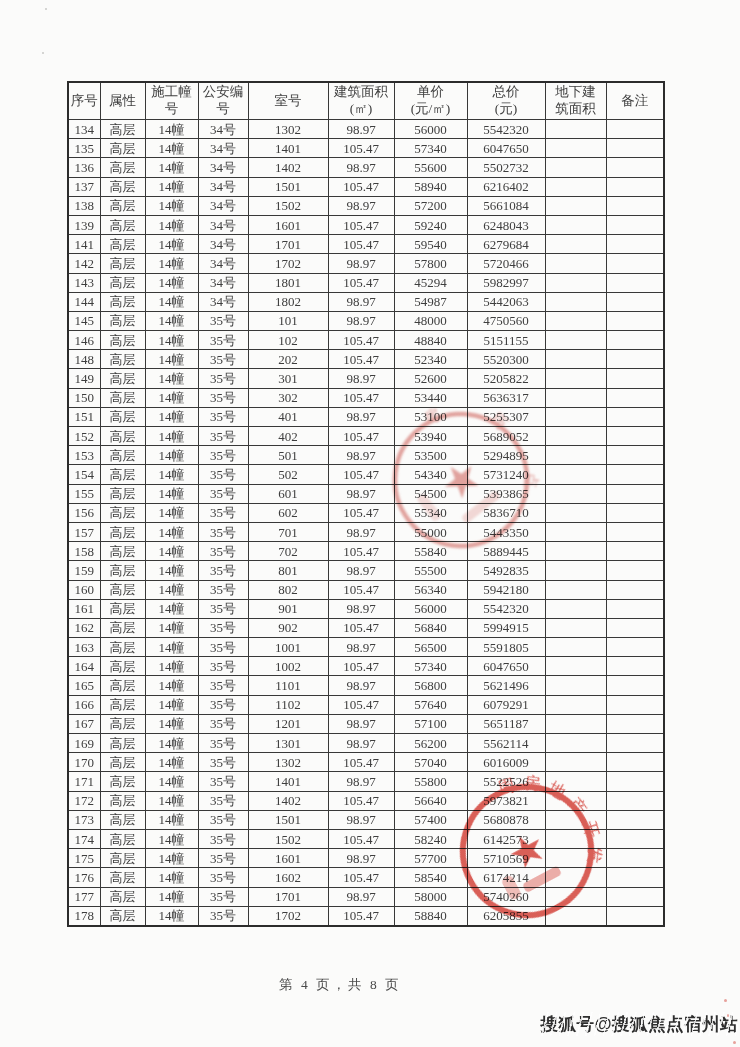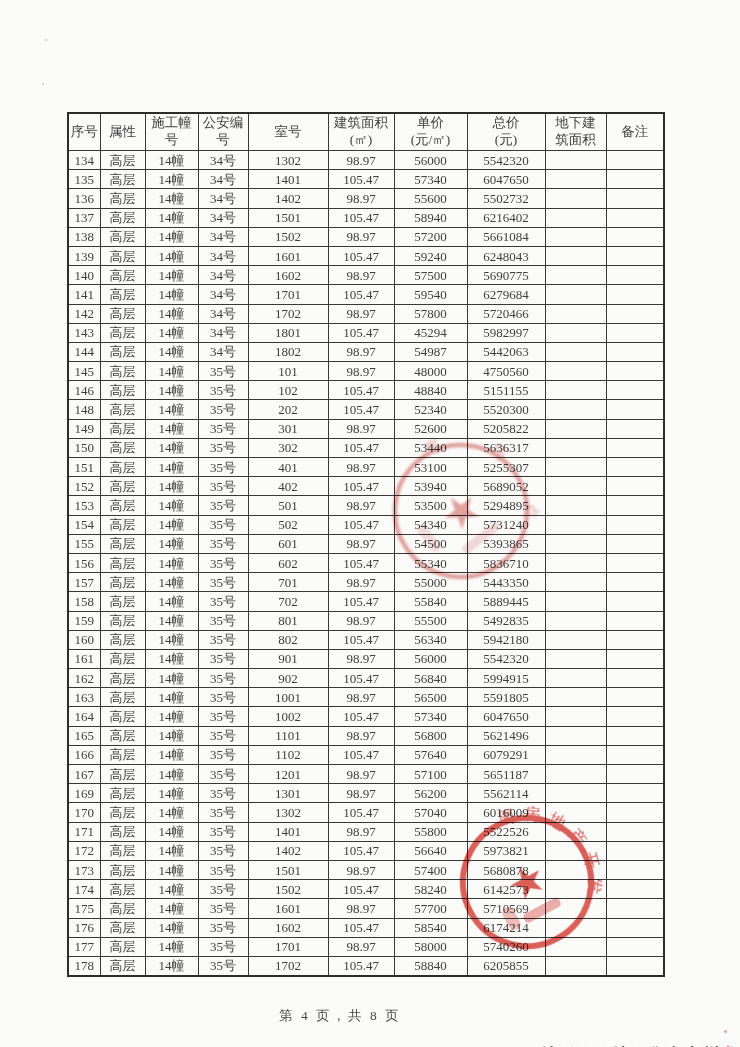--- a/index.html
+++ b/index.html
@@ -1,21 +1,21 @@
 <!DOCTYPE html>
 <html><head>
 <meta charset="utf-8">
 <style>
   html,body{margin:0;padding:0;}
   body{
     width:740px;height:1047px;position:relative;overflow:hidden;
     background:#fbfbfa;
     font-family:"Liberation Serif","DejaVu Serif",serif;
   }
-  .page{position:absolute;inset:0;margin-top:31px;}
+  .page{position:absolute;inset:0;}
   
   .price-table{
     position:absolute;left:67px;top:81px;width:596px;
     border-collapse:collapse;table-layout:fixed;
     color:#3e3e3e;
     border:2.5px solid #2c2c2c;
     filter:blur(0.25px);
   }
   .price-table th,.price-table td{
     border:1.5px solid #383838;
@@ -165,32 +165,20 @@
           <td>14幢</td>
           <td>34号</td>
           <td>1601</td>
           <td>105.47</td>
           <td>59240</td>
           <td>6248043</td>
           <td></td>
           <td></td>
         </tr>
         <tr>
-          <td>140</td>
-          <td>高层</td>
-          <td>14幢</td>
-          <td>34号</td>
-          <td>1602</td>
-          <td>98.97</td>
-          <td>57500</td>
-          <td>5690775</td>
-          <td></td>
-          <td></td>
-        </tr>
-        <tr>
           <td>141</td>
           <td>高层</td>
           <td>14幢</td>
           <td>34号</td>
           <td>1701</td>
           <td>105.47</td>
           <td>59540</td>
           <td>6279684</td>
           <td></td>
           <td></td>

